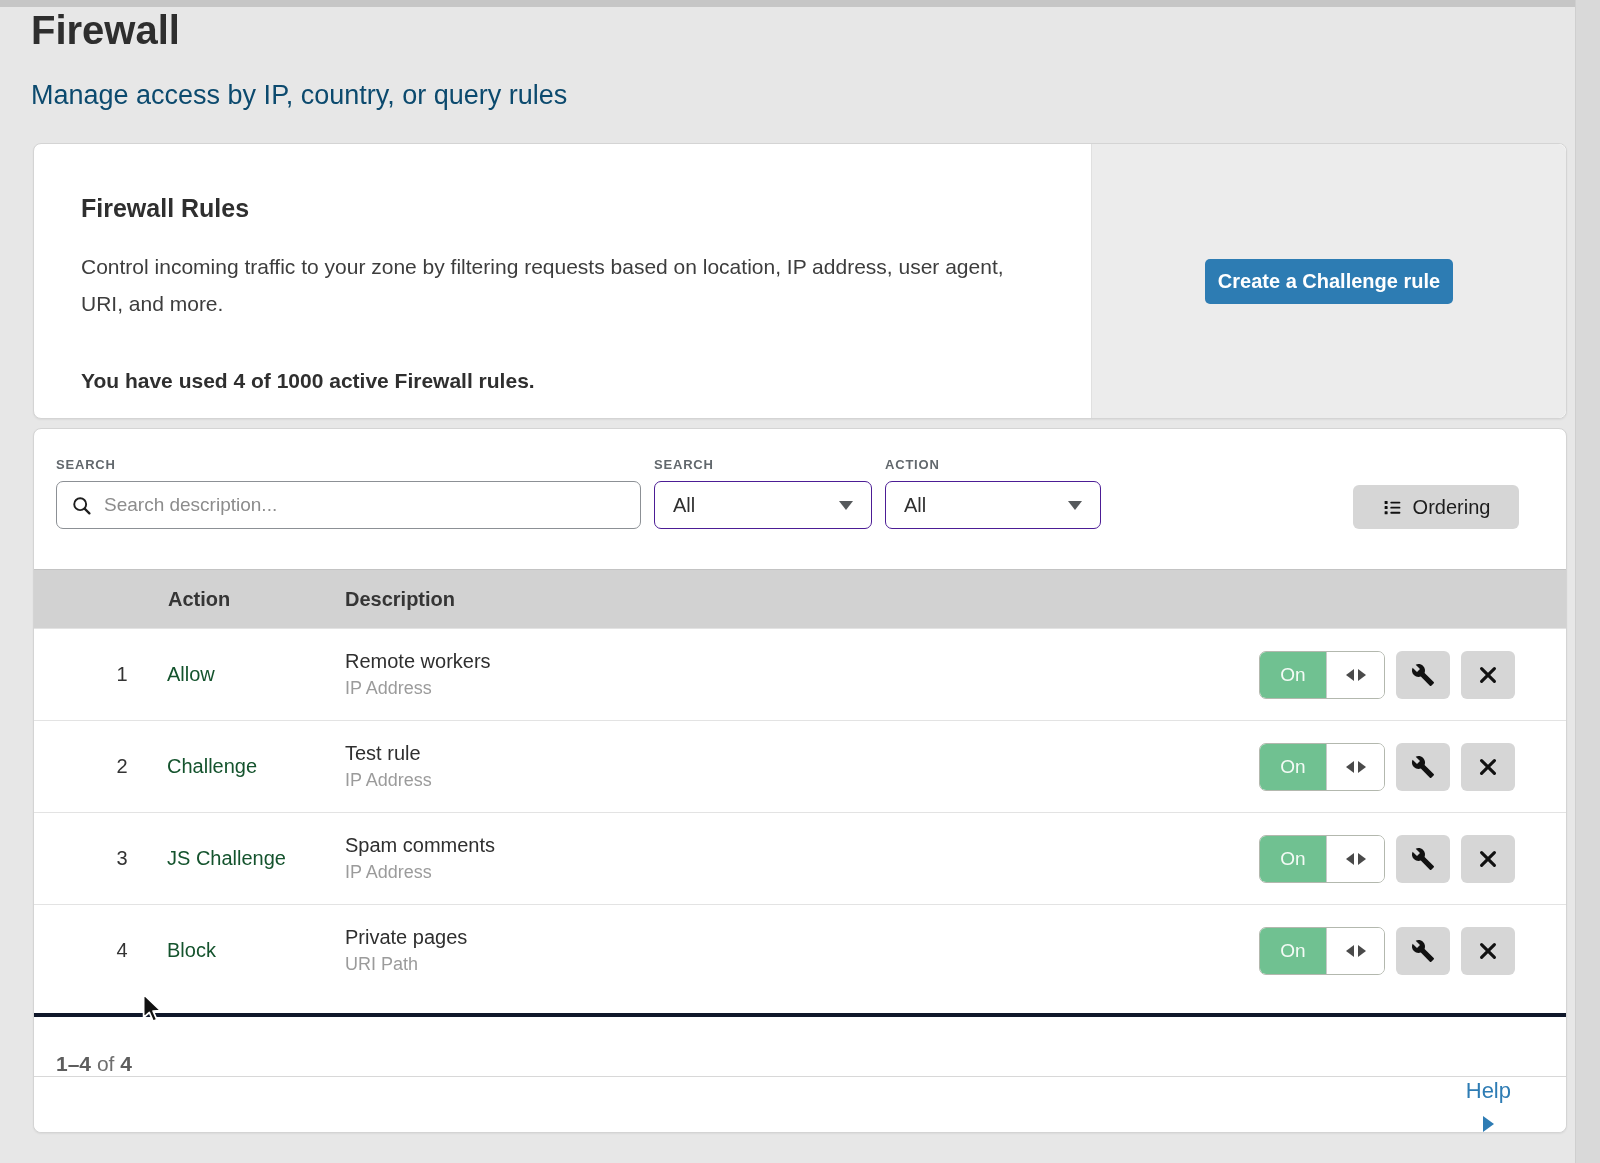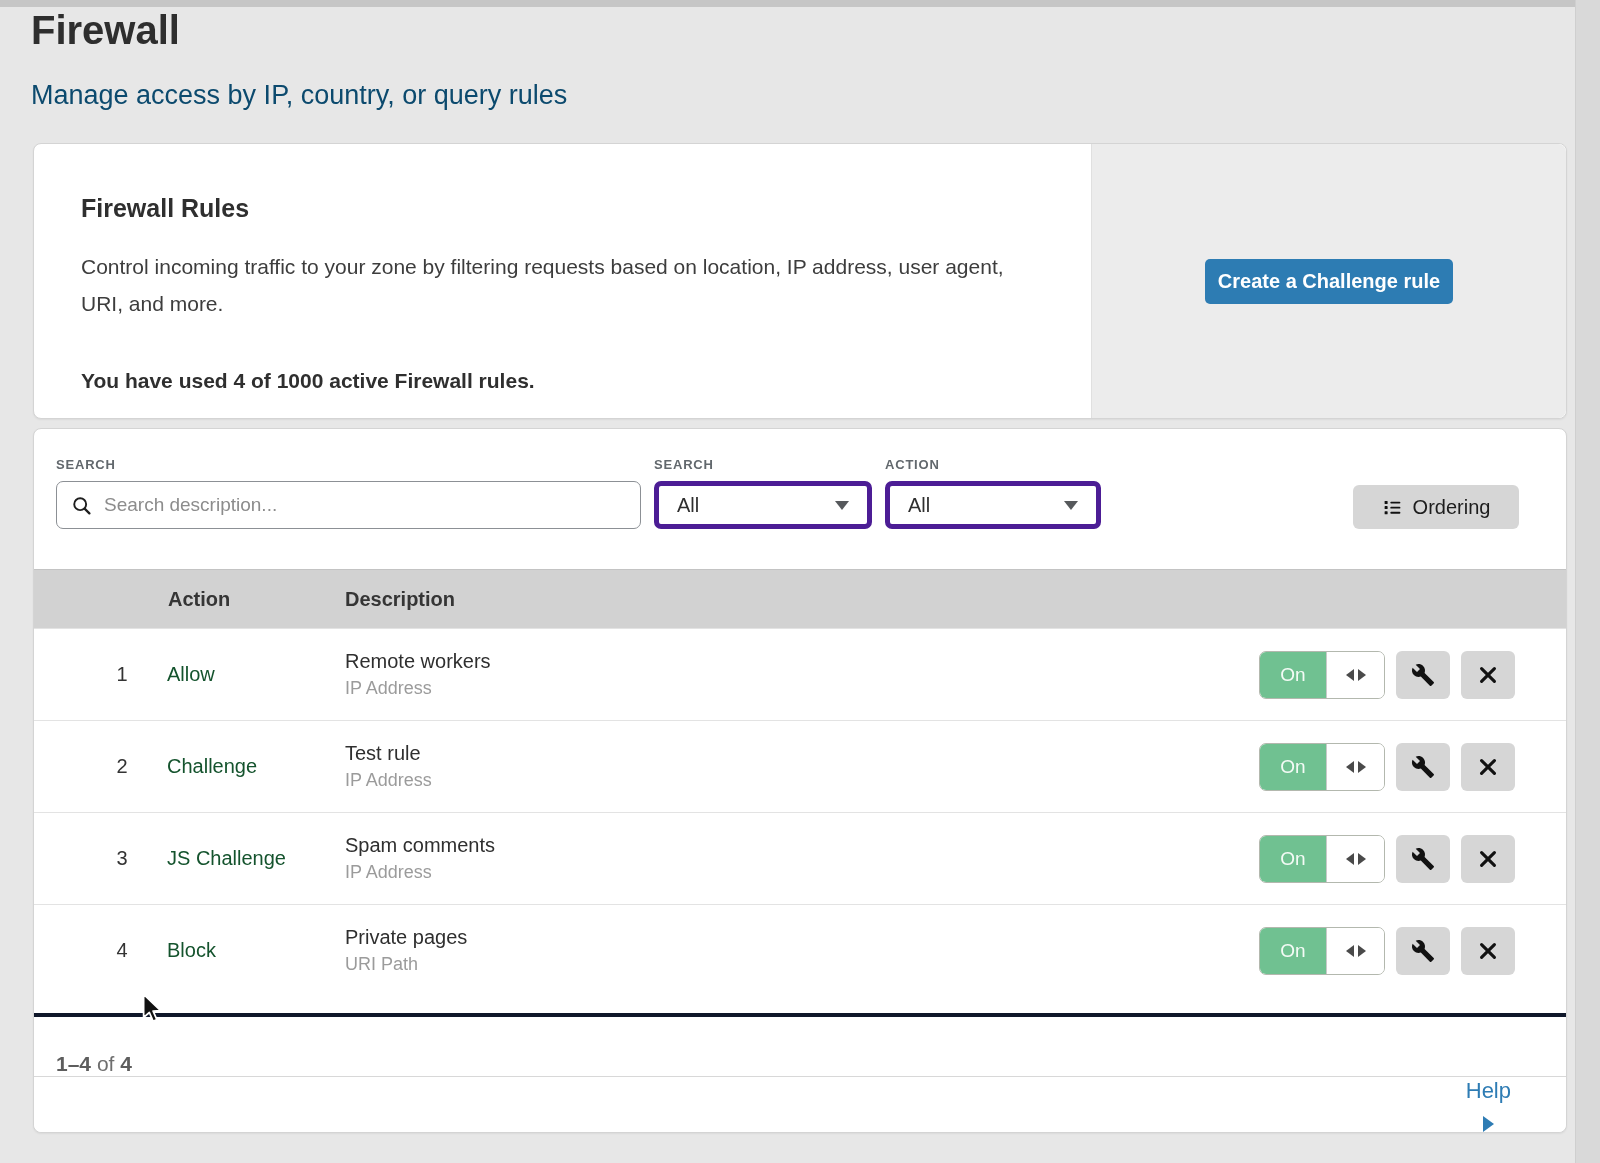--- a/index.html
+++ b/index.html
@@ -28,21 +28,21 @@
   .create-btn{background:var(--accent-blue,#2d7cb3);color:#fff;border:none;border-radius:5px;width:248px;height:45px;font-size:20px;font-weight:600;font-family:inherit;cursor:pointer;}
 
   
   .card-main{top:428px;height:705px;}
 
   .filter-label{position:absolute;font-size:13px;font-weight:700;letter-spacing:.8px;color:#62686d;}
   .search-box{position:absolute;left:22px;top:52px;width:585px;height:48px;border:1px solid #8c9095;border-radius:7px;display:flex;align-items:center;padding:0 14px;box-sizing:border-box;background:#fff;}
   .search-box svg{flex:0 0 auto;margin-right:10px;}
   .search-input{border:none;outline:none;flex:1;font-size:19px;font-family:inherit;color:#333;background:transparent;}
   .search-input::placeholder{color:#8c8c8c;}
-  .select-box{position:absolute;top:52px;height:48px;border:5px solid #4c1d95;border-radius:7px;background:#fff;display:flex;align-items:center;justify-content:space-between;padding:0 18px;box-sizing:border-box;font-size:20px;color:#2f2f2f;cursor:pointer;}
+  .select-box{position:absolute;top:52px;height:48px;border:1px solid #4c1d95;border-radius:7px;background:#fff;display:flex;align-items:center;justify-content:space-between;padding:0 18px;box-sizing:border-box;font-size:20px;color:#2f2f2f;cursor:pointer;}
   .caret-down{width:0;height:0;border-left:7px solid transparent;border-right:7px solid transparent;border-top:9px solid #56595c;}
   .ordering-btn{position:absolute;left:1319px;top:56px;width:166px;height:44px;background:#d6d6d6;border:none;border-radius:6px;display:flex;align-items:center;justify-content:center;gap:10px;font-size:20px;color:#1d1d1d;font-family:inherit;cursor:pointer;}
 
   .thead{position:absolute;left:0;top:140px;width:100%;height:59px;background:#d2d2d2;border-top:1px solid #c3c3c3;display:flex;align-items:center;box-sizing:border-box;}
   .th-action{position:absolute;left:134px;font-size:20px;font-weight:700;color:#353535;}
   .th-desc{position:absolute;left:311px;font-size:20px;font-weight:700;color:#353535;}
 
   .trow{position:absolute;left:0;width:100%;height:92px;background:#fff;box-sizing:border-box;border-top:1px solid #e3e3e3;}
   .trow:first-of-type{border-top:none;}
   .cell-num{position:absolute;left:60px;width:56px;top:0;height:100%;display:flex;align-items:center;justify-content:center;font-size:20px;color:#333;}

